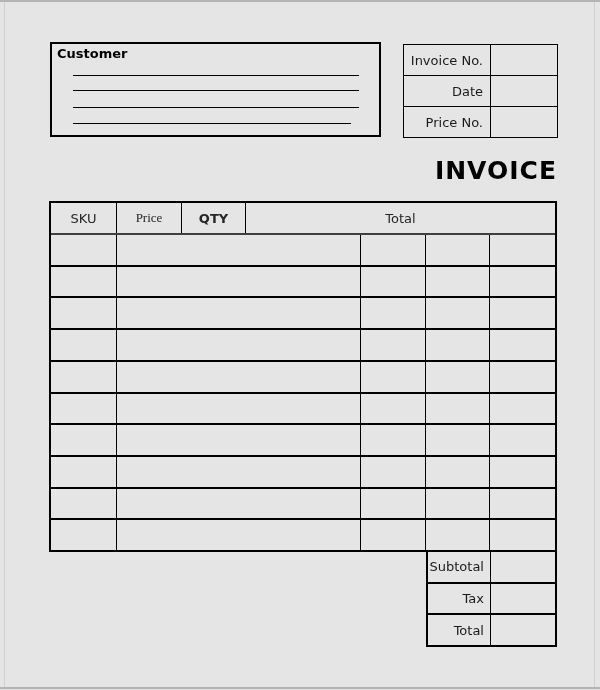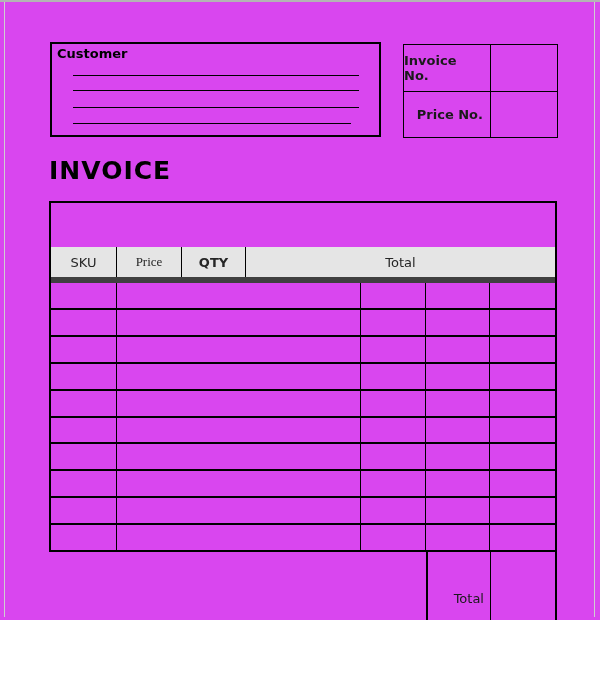--- a/index.html
+++ b/index.html
@@ -5,22 +5,22 @@
   html, body {
     margin: 0;
     padding: 0;
     background: #ffffff;
     font-family: "DejaVu Sans", "Liberation Sans", sans-serif;
     color: #111111;
   }
   .page {
     position: relative;
     width: 600px;
-    height: 620px;
-    background: #d946ef;
+    height: 690px;
+    background: #e5e5e5;
     overflow: hidden;
   }
   
   .frame-top    { position: absolute; left: 0; top: 0; width: 100%; height: 2px; background: #b4b4b4; }
   .frame-bottom { position: absolute; left: 0; top: 687px; width: 100%; height: 2px; background: #b4b4b4; }
   .frame-left   { position: absolute; left: 4px; top: 2px; bottom: 3px; width: 1px; background: #cfcfcf; }
   .frame-right  { position: absolute; left: 594px; top: 2px; bottom: 3px; width: 1px; background: #cfcfcf; }
 
   
   .customer-box {
@@ -39,53 +39,52 @@
   .customer-line.l1 { top: 31px; }
   .customer-line.l2 { top: 46px; }
   .customer-line.l3 { top: 63px; }
   .customer-line.l4 { top: 79px; width: 278px; }
 
   
   .info-table {
     position: absolute; left: 403px; top: 44px;
     width: 155px; height: 94px;
     border: 1.5px solid #000; box-sizing: border-box;
-    display: flex; flex-direction: column; font-weight: bold;
+    display: flex; flex-direction: column;
   }
   .info-row { flex: 1; display: flex; border-bottom: 1.5px solid #000; min-height: 0; }
   .info-row:last-child { border-bottom: none; }
   .info-label {
     width: 87px; box-sizing: border-box;
     border-right: 1.5px solid #000;
     display: flex; align-items: center; justify-content: flex-end;
     padding-right: 7px; font-size: 13px; color: #1a1a1a;
   }
   .info-value { flex: 1; }
 
   
   .invoice-title {
     position: absolute; left: 49px; top: 156px; width: 508px;
-    text-align: left;
+    text-align: right;
     font-size: 25px; font-weight: bold; letter-spacing: 1px;
     color: #000;
   }
 
   
   .items-table {
     position: absolute; left: 49px; top: 201px;
     width: 508px; height: 351px;
     border: 2px solid #000; box-sizing: border-box;
     display: flex; flex-direction: column;
   }
   .items-header {
     height: 30px; flex: none;
     background: #e5e5e5;
-    border-bottom: 6px solid #404040;
+    border-bottom: 2px solid #404040;
     display: flex;
-    margin-top: 44px;
   }
   .hcell, .cell {
     box-sizing: border-box;
     border-right: 1px solid #000;
     display: flex; align-items: center; justify-content: center;
   }
   .hcell { font-size: 13px; color: #262626; }
   .col-sku   { width: 66px; flex: none; }
   .col-desc  { width: 244px; flex: none; }
   .col-price { width: 65px; flex: none; font-family: Liberation Serif, serif; }
@@ -128,20 +127,24 @@
     <div class="customer-line l3"></div>
     <div class="customer-line l4"></div>
   </div>
 
   <div class="info-table">
     <div class="info-row">
       <div class="info-label">Invoice No.</div>
       <div class="info-value"></div>
     </div>
     <div class="info-row">
+      <div class="info-label">Date</div>
+      <div class="info-value"></div>
+    </div>
+    <div class="info-row">
       <div class="info-label">Price No.</div>
       <div class="info-value"></div>
     </div>
   </div>
 
   <div class="invoice-title">INVOICE</div>
 
   <div class="items-table">
     <div class="items-header">
       <div class="hcell col-sku">SKU</div>
@@ -217,18 +220,26 @@
       <div class="cell col-sku"></div>
       <div class="cell col-desc"></div>
       <div class="cell col-price"></div>
       <div class="cell col-qty"></div>
       <div class="cell col-total"></div>
     </div>
   </div>
 
   <div class="summary-table">
     <div class="summary-row">
+      <div class="summary-label">Subtotal</div>
+      <div class="summary-value"></div>
+    </div>
+    <div class="summary-row">
+      <div class="summary-label">Tax</div>
+      <div class="summary-value"></div>
+    </div>
+    <div class="summary-row">
       <div class="summary-label">Total</div>
       <div class="summary-value"></div>
     </div>
   </div>
 
 </div>
 
 </body></html>

